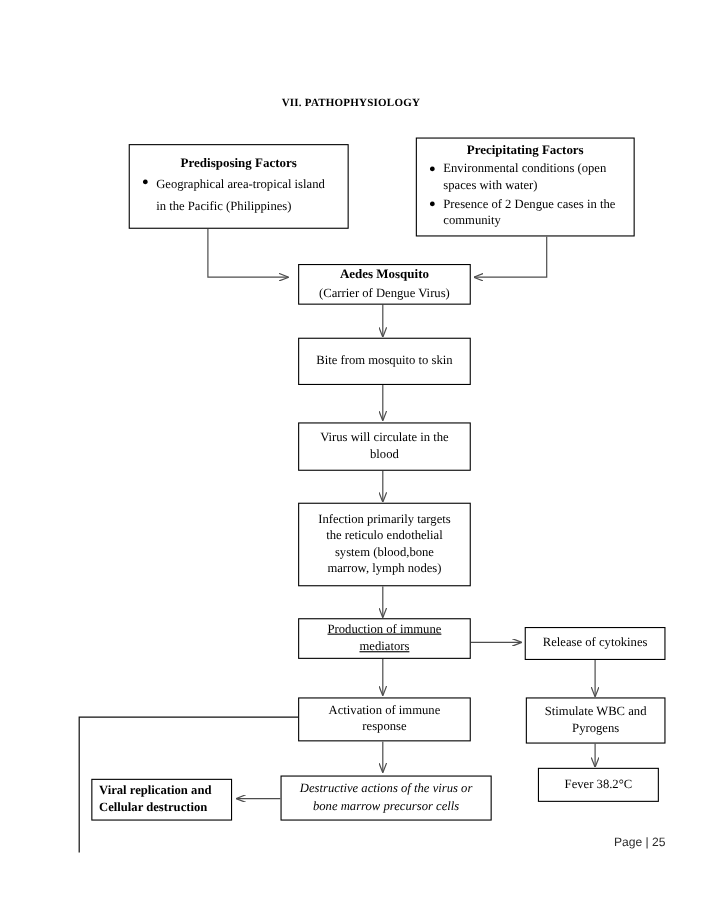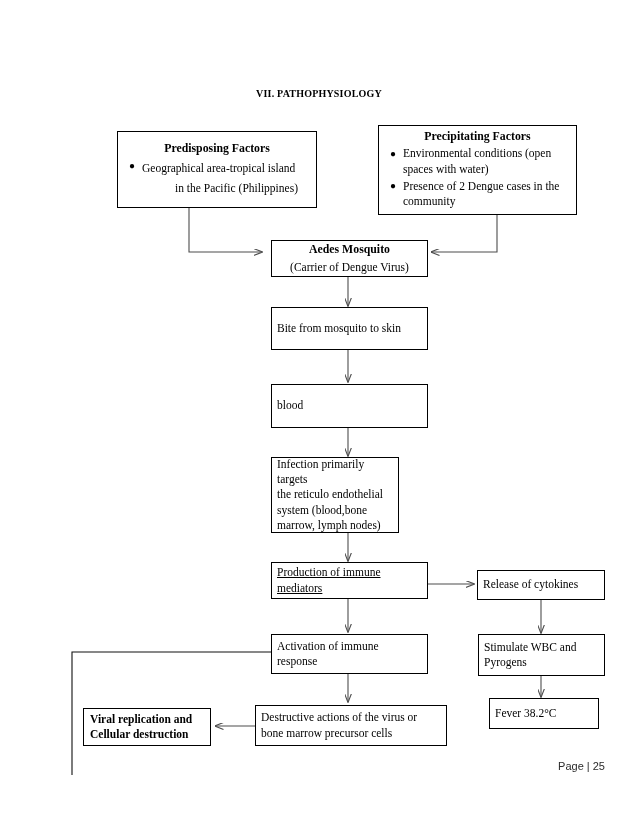--- a/index.html
+++ b/index.html
@@ -80,21 +80,21 @@
   }
   .bullets li.spaced {
     line-height: 1.75;
     margin-bottom: 0;
   }
   .body-text {
     display: block;
     width: 100%;
     padding: 0 5px;
     box-sizing: border-box;
-    text-align: left;
+    text-align: center;
   }
   .left-text {
     display: block;
     width: 100%;
     padding: 0 6px;
     box-sizing: border-box;
     text-align: left;
     font-weight: bold;
   }
   .footer {
@@ -161,21 +161,21 @@
 
     <path class="edge" d="M255,726 L215,726" marker-end="url(#arrowhead)"></path>
 
     <path class="edge-dark" d="M271,652 L72,652 L72,775"></path>
   </svg>
 
   <div class="node" style="left:117px; top:131px; width:200px; height:77px;">
     <span class="title">Predisposing Factors</span>
     <ul class="bullets">
       <li class="spaced"><span class="dot">●</span><span>Geographical area-tropical island</span></li>
-      <li class="spaced" style="list-style:none; padding-left:0;margin-left:33px;"><span>in the Pacific  (Philippines)</span></li>
+      <li class="spaced" style="list-style:none; padding-left:0;"><span>in the Pacific  (Philippines)</span></li>
     </ul>
   </div>
 
   <div class="node" style="left:378px; top:125px; width:199px; height:90px;">
     <span class="title">Precipitating  Factors</span>
     <ul class="bullets">
       <li><span class="dot">●</span><span>Environmental  conditions  (open spaces with water)</span></li>
       <li><span class="dot">●</span><span>Presence of 2 Dengue  cases  in the community</span></li>
     </ul>
   </div>
@@ -183,24 +183,25 @@
   <div class="node center-text" style="left:271px; top:240px; width:157px; height:37px;">
     <span class="title">Aedes  Mosquito</span>
     <span class="sub">(Carrier of Dengue  Virus)</span>
   </div>
 
   <div class="node center-text" style="left:271px; top:307px; width:157px; height:43px;">
     <span class="body-text">Bite  from  mosquito  to skin</span>
   </div>
 
   <div class="node center-text" style="left:271px; top:384px; width:157px; height:44px;">
+    <span class="body-text">Virus  will  circulate  in the</span>
     <span class="body-text">blood</span>
   </div>
 
-  <div class="node center-text" style="left:271px; top:457px; width:128px; height:76px;">
+  <div class="node center-text" style="left:271px; top:457px; width:157px; height:76px;">
     <span class="body-text">Infection  primarily  targets</span>
     <span class="body-text">the reticulo  endothelial</span>
     <span class="body-text">system (blood,bone</span>
     <span class="body-text">marrow,  lymph nodes)</span>
   </div>
 
   <div class="node center-text" style="left:271px; top:562px; width:157px; height:37px;text-decoration:underline;">
     <span class="body-text">Production  of immune</span>
     <span class="body-text">mediators</span>
   </div>
@@ -216,21 +217,21 @@
 
   <div class="node center-text" style="left:478px; top:634px; width:127px; height:42px;">
     <span class="body-text">Stimulate  WBC and</span>
     <span class="body-text">Pyrogens</span>
   </div>
 
   <div class="node center-text" style="left:489px; top:698px; width:110px; height:31px;">
     <span class="body-text">Fever 38.2°C</span>
   </div>
 
-  <div class="node center-text" style="left:255px; top:705px; width:192px; height:41px;">
+  <div class="node center-text" style="left:255px; top:705px; width:192px; height:41px;font-style:italic;">
     <span class="body-text">Destructive  actions  of the virus  or</span>
     <span class="body-text">bone marrow  precursor  cells</span>
   </div>
 
   <div class="node" style="left:83px; top:708px; width:128px; height:38px;">
     <span class="left-text">Viral replication  and</span>
     <span class="left-text">Cellular  destruction</span>
   </div>
 
   <div class="footer">Page | 25</div>

